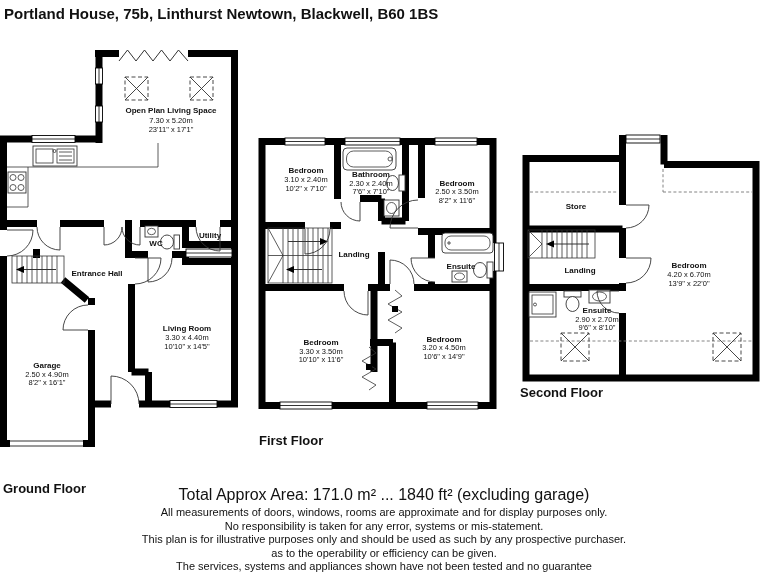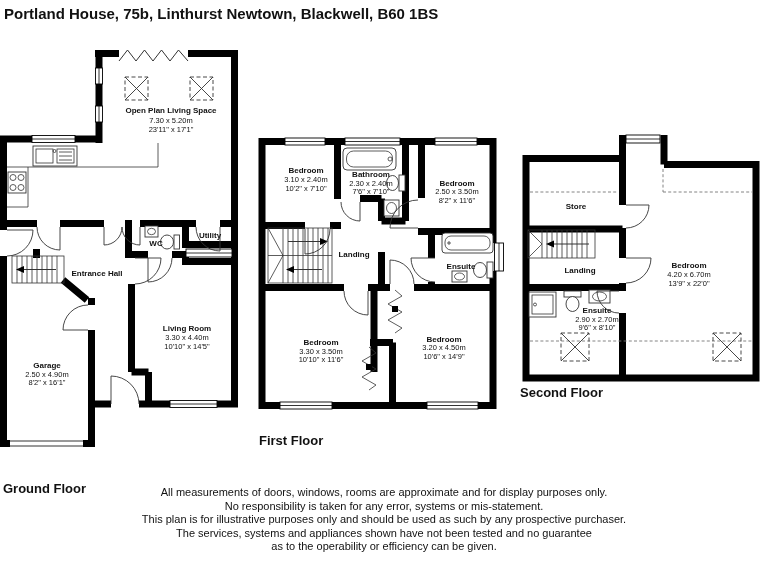--- a/index.html
+++ b/index.html
@@ -331,20 +331,21 @@
       <text class="rdim" x="689" y="277">4.20 x 6.70m</text>
       <text class="rdim" x="689" y="285.5">13'9" x 22'0"</text>
     </g>
   </svg>
 
   <div class="floor-label lbl-ground">Ground Floor</div>
   <div class="floor-label lbl-first">First Floor</div>
   <div class="floor-label lbl-second">Second Floor</div>
 
   <div class="footer">
+    <div class="total">Total Approx Area: 171.0 m² ... 1840 ft² (excluding garage)</div>
     <div class="disc">All measurements of doors, windows, rooms are approximate and for display purposes only.</div>
     <div class="disc">No responsibility is taken for any error, systems or mis-statement.</div>
     <div class="disc">This plan is for illustrative purposes only and should be used as such by any prospective purchaser.</div>
+    <div class="disc">as to the operability or efficiency can be given.</div>
     <div class="disc">The services, systems and appliances shown have not been tested and no guarantee</div>
-    <div class="disc">as to the operability or efficiency can be given.</div>
   </div>
 
 </div>
 
 </body></html>

